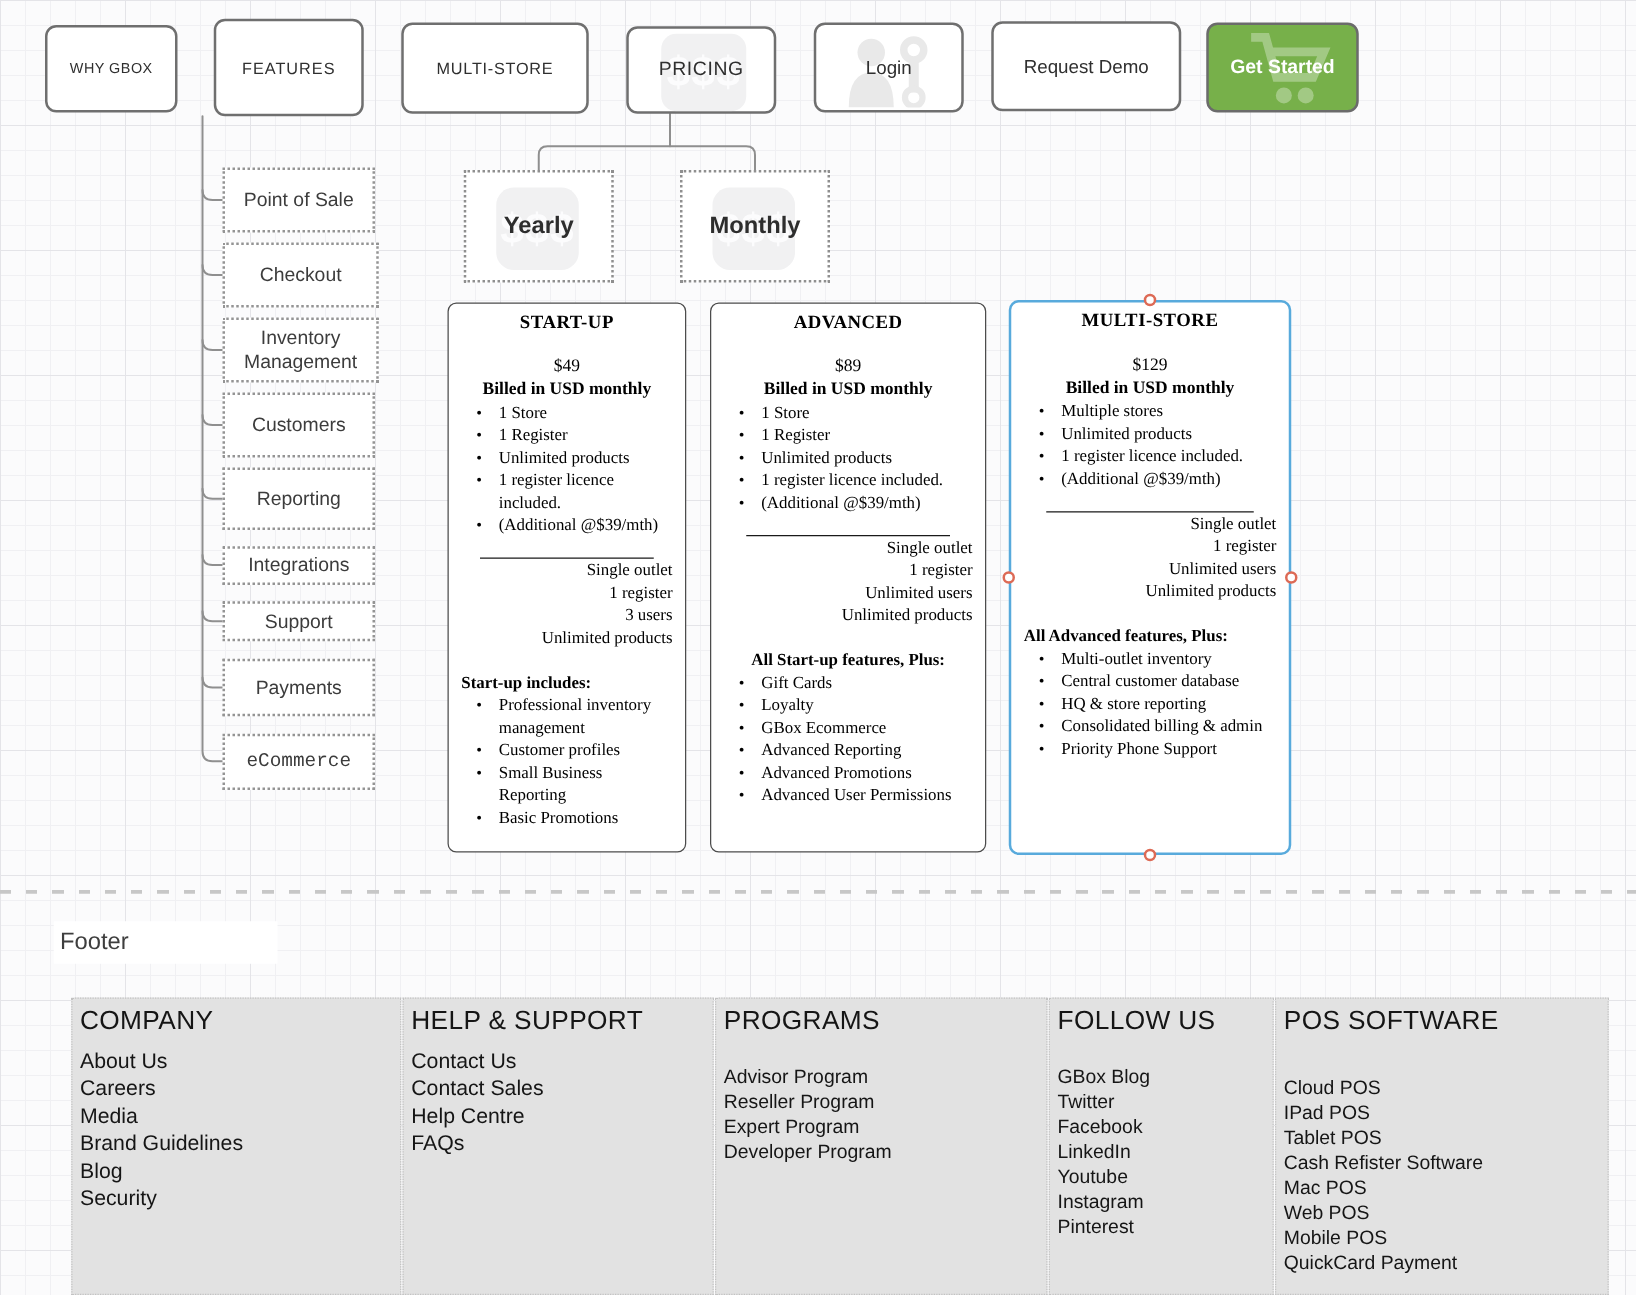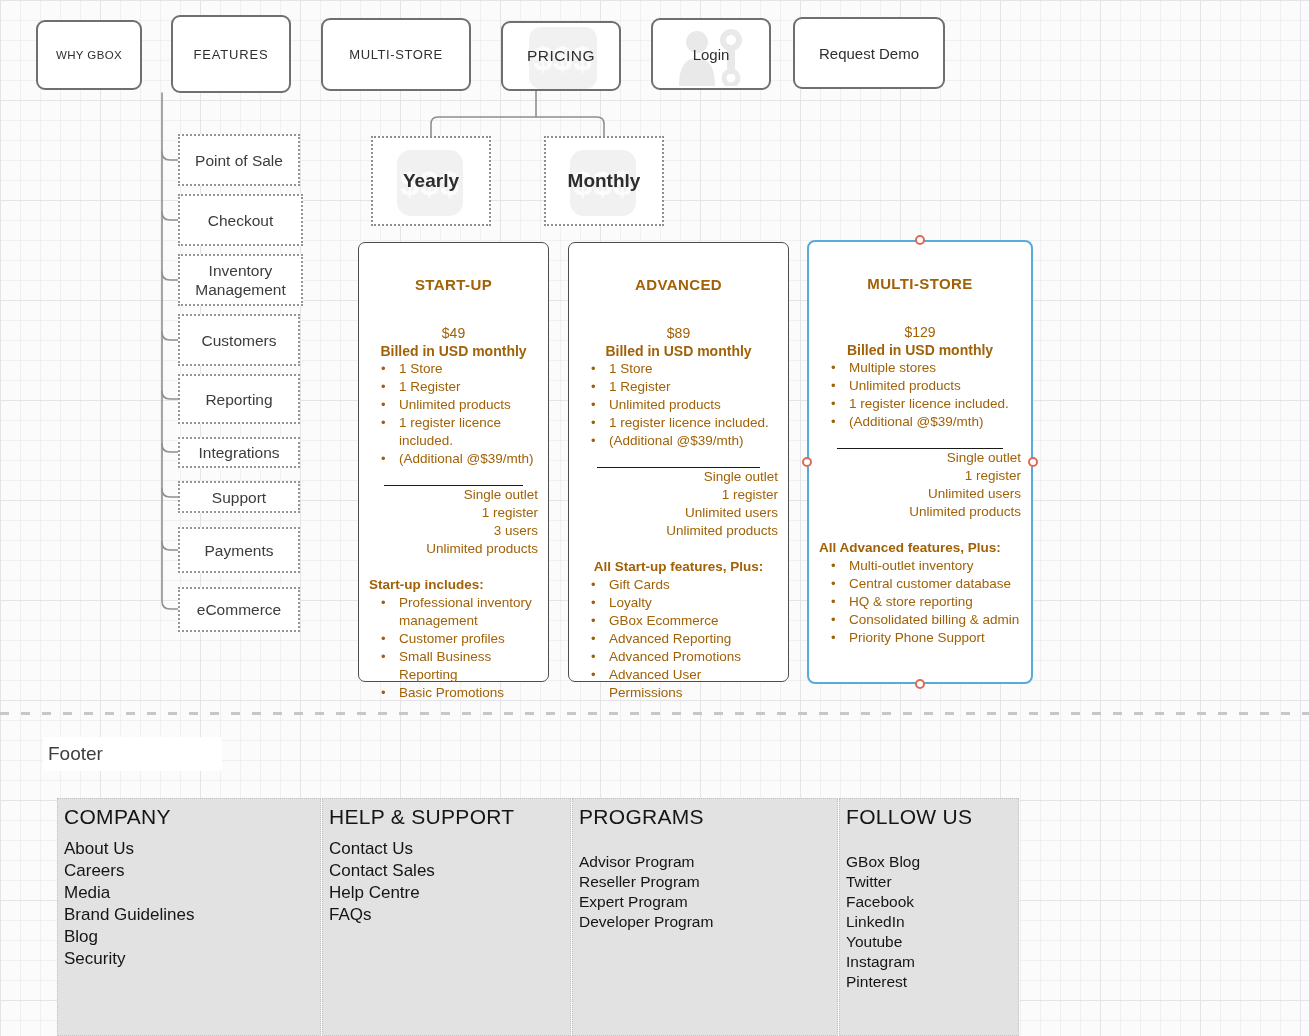--- a/index.html
+++ b/index.html
@@ -47,45 +47,45 @@
     display:flex; align-items:center; justify-content:center; text-align:center; line-height:19px;
   }
   #features-menu > div:nth-child(1){ top:134px; height:52px; }
   #features-menu > div:nth-child(2){ top:194px; height:52px; width:125px; }
   #features-menu > div:nth-child(3){ top:254px; height:52px; width:125px; }
   #features-menu > div:nth-child(4){ top:314px; height:52px; }
   #features-menu > div:nth-child(5){ top:374px; height:50px; }
   #features-menu > div:nth-child(6){ top:437px; height:31px; }
   #features-menu > div:nth-child(7){ top:481px; height:32px; }
   #features-menu > div:nth-child(8){ top:527px; height:46px; }
-  #features-menu > div:nth-child(9){ top:587px; height:45px; }
+  #features-menu > div:nth-child(9){ top:587px; height:45px;font-family:Liberation Mono, monospace; }
 
   
   .billing-box {
     position:absolute; top:136px; width:120px; height:90px; background:#fff;
     border:2px dotted #8f8f8f; display:flex; align-items:center; justify-content:center;
   }
   #billing-yearly  { left:371px; }
   #billing-monthly { left:544px; }
   .billing-box .money-chip { width:66px; height:66px; left:24px; top:12px; border-radius:14px; }
   .billing-box .lbl { position:relative; z-index:2; font-weight:bold; font-size:19px; color:#2d2d2d; }
 
   
   .card {
     position:absolute; top:242px; height:440px; background:#fff;
     border:1.5px solid #4c4c4c; border-radius:7px;
-    font-family:Liberation Sans, sans-serif; font-size:13.5px; color:#a16207;
-    padding:33px 10px 10px 10px; line-height:18px;
+    font-family:Liberation Serif, serif; font-size:13.5px; color:#000000;
+    padding:6px 10px 10px 10px; line-height:18px;
   }
   #card-startup  { left:358px; width:191px; }
   #card-advanced { left:568px; width:221px; }
   #card-multi    { left:807px; width:226px; top:240px; height:444px;
                    border:2.5px solid #58aadc; border-radius:8px; }
   .card-title  { text-align:center; font-weight:bold; font-size:15px; letter-spacing:.4px; }
-  .card-price  { text-align:center; margin-top:30px; font-size:14px; }
+  .card-price  { text-align:center; margin-top:18px; font-size:14px; }
   .card-billed { text-align:center; font-weight:bold; font-size:14px; }
   ul.bullets { list-style:none; margin:0; padding-left:30px; }
   ul.bullets li { position:relative; }
   ul.bullets li::before { content:"\2022"; position:absolute; left:-18px; font-size:13px; }
   .card-divider { border-top:1.2px solid #1a1a1a; width:82%; margin:17px auto 0 auto; }
   .card-summary { text-align:right; margin-top:0px; }
   .includes-heading { font-weight:bold; margin-top:18px; }
   .includes-heading.center { text-align:center; }
   .includes-gap { margin-top:18px; }
 
@@ -164,20 +164,30 @@
         <circle cx="62" cy="14" r="8" fill="none" stroke="#e9e9e9" stroke-width="6"></circle>
         <rect x="58" y="22" width="8" height="26" rx="3"></rect>
         <circle cx="62" cy="52" r="7" fill="none" stroke="#e9e9e9" stroke-width="5"></circle>
       </g>
     </svg>
     <span class="lbl">Login</span>
   </div>
   <div class="nav-btn" id="btn-demo">
     <span class="lbl">Request Demo</span>
   </div>
+  <div class="nav-btn" id="btn-start">
+    <svg class="ghost-icon" width="74" height="64" viewBox="0 0 24 22" style="left:26px;top:4px;opacity:.32;">
+      <g stroke="#ffffff" stroke-width="2.4" fill="none">
+        <path d="M2,2 H6 L9,13 H19 L22,6 H7"></path>
+      </g>
+      <circle cx="11" cy="18" r="2.2" fill="#ffffff"></circle>
+      <circle cx="17" cy="18" r="2.2" fill="#ffffff"></circle>
+    </svg>
+    <span class="lbl">Get Started</span>
+  </div>
 
   <div id="features-menu">
       <div>Point of Sale</div>
       <div>Checkout</div>
       <div>Inventory Management</div>
       <div>Customers</div>
       <div>Reporting</div>
       <div>Integrations</div>
       <div>Support</div>
       <div>Payments</div>
@@ -317,14 +327,27 @@
     <div class="flinks">
         <div>GBox Blog</div>
         <div>Twitter</div>
         <div>Facebook</div>
         <div>LinkedIn</div>
         <div>Youtube</div>
         <div>Instagram</div>
         <div>Pinterest</div>
       </div>
   </div>
+  <div class="fcol" id="fcol-5">
+    <div class="ftitle">POS SOFTWARE</div>
+    <div class="flinks">
+        <div>Cloud POS</div>
+        <div>IPad POS</div>
+        <div>Tablet POS</div>
+        <div>Cash Refister Software</div>
+        <div>Mac POS</div>
+        <div>Web POS</div>
+        <div>Mobile POS</div>
+        <div>QuickCard Payment</div>
+      </div>
+  </div>
 
 </div>
 
 </body></html>

